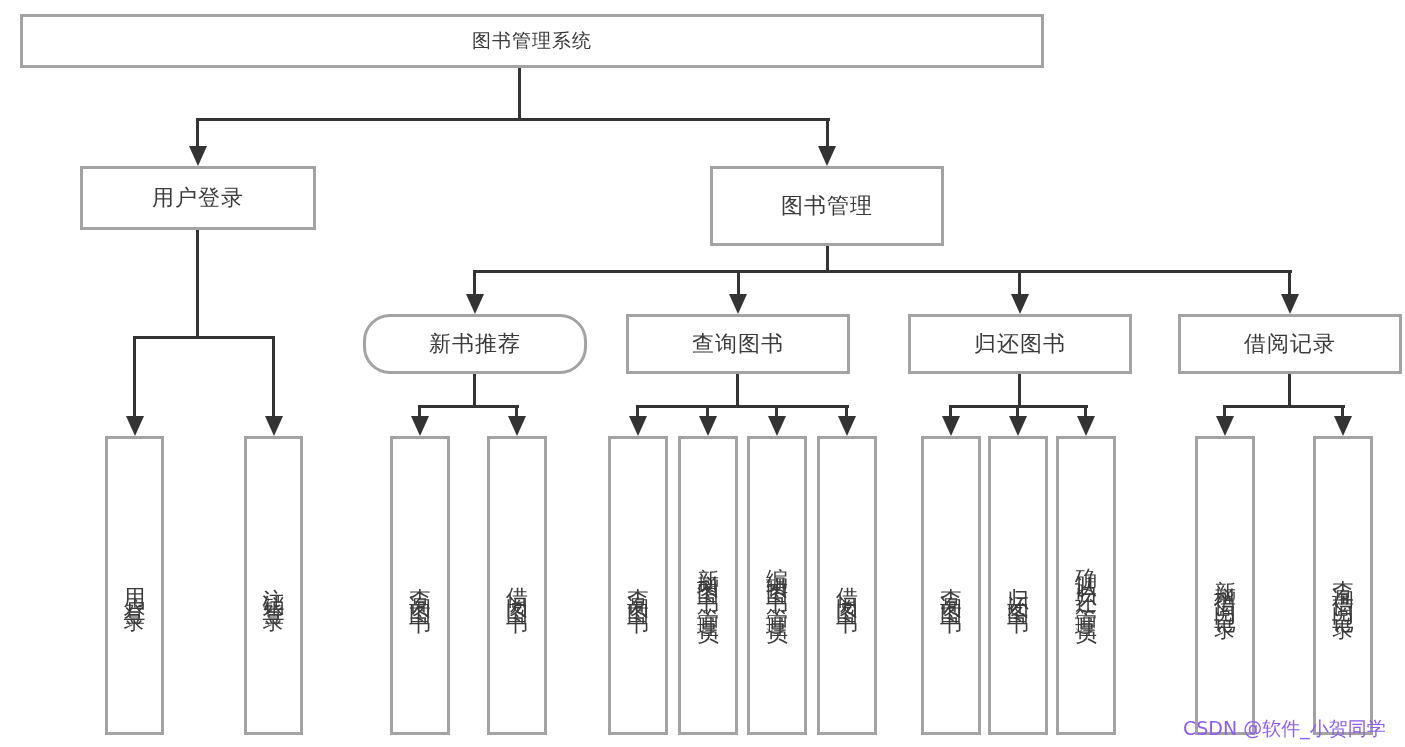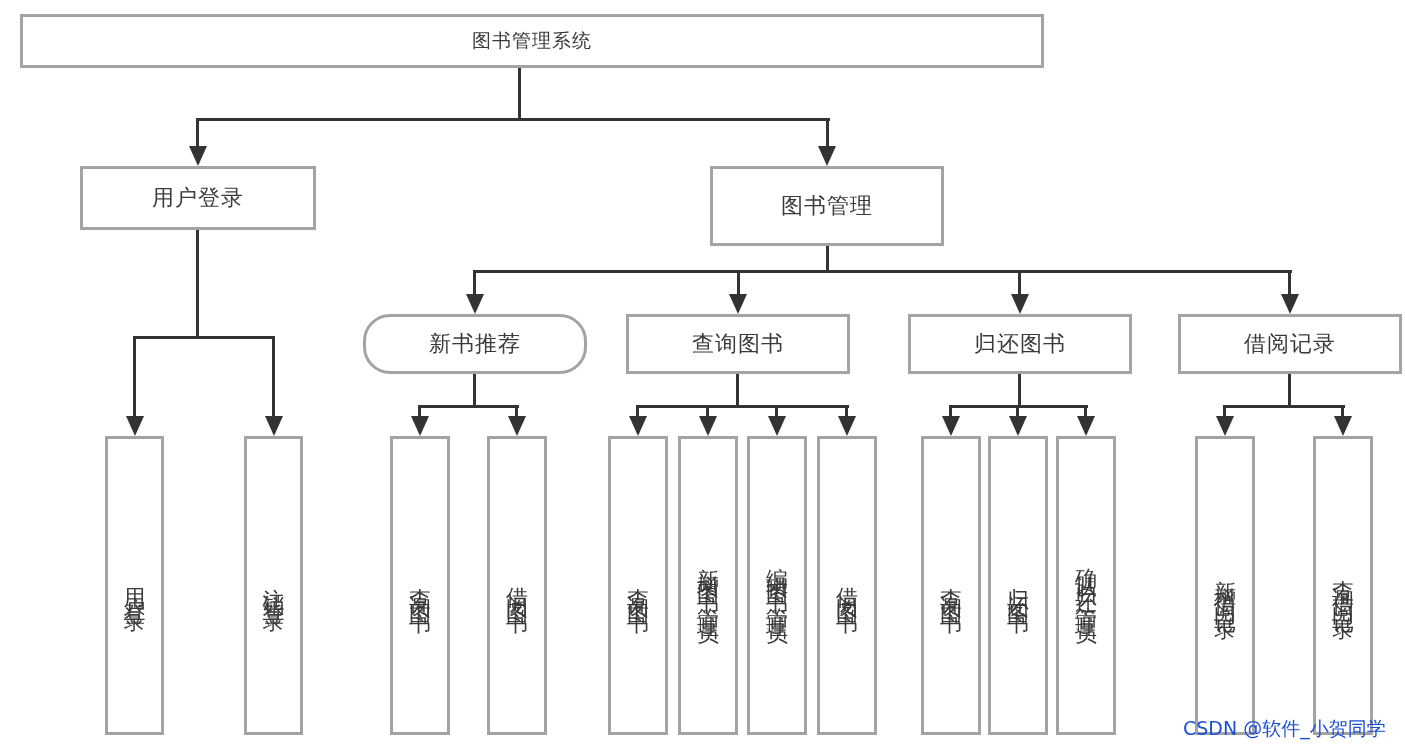--- a/index.html
+++ b/index.html
@@ -10,21 +10,21 @@
        display:flex;align-items:center;justify-content:center;color:#3a3a3a;z-index:2;}
   .hbox{font-size:22px;letter-spacing:1px;white-space:nowrap;}
   .rootbox{font-size:19px;letter-spacing:1px;}
   .leaf{writing-mode:vertical-rl;text-orientation:mixed;font-size:22px;letter-spacing:8px;
         line-height:1;padding:6px 0;}
   .vline{position:absolute;width:3px;background:#333333;z-index:1;}
   .hline{position:absolute;height:3px;background:#333333;z-index:1;}
   .arrow{position:absolute;width:0;height:0;z-index:1;
          border-left:9px solid transparent;border-right:9px solid transparent;
          border-top:20px solid #333333;}
-  .watermark{position:absolute;left:1183px;top:716px;color:#1d4ed8;font-size:19px;
+  .watermark{position:absolute;left:1183px;top:716px;color:#8b5cf6;font-size:19px;
              white-space:nowrap;z-index:6;}
 </style>
 </head>
 <body>
 
 <div class="canvas">
 
   <div class="box rootbox" style="left:20px;top:14px;width:1024px;height:54px;">图书管理系统</div>
 
   <div class="box hbox" style="left:80px;top:166px;width:236px;height:64px;">用户登录</div>

